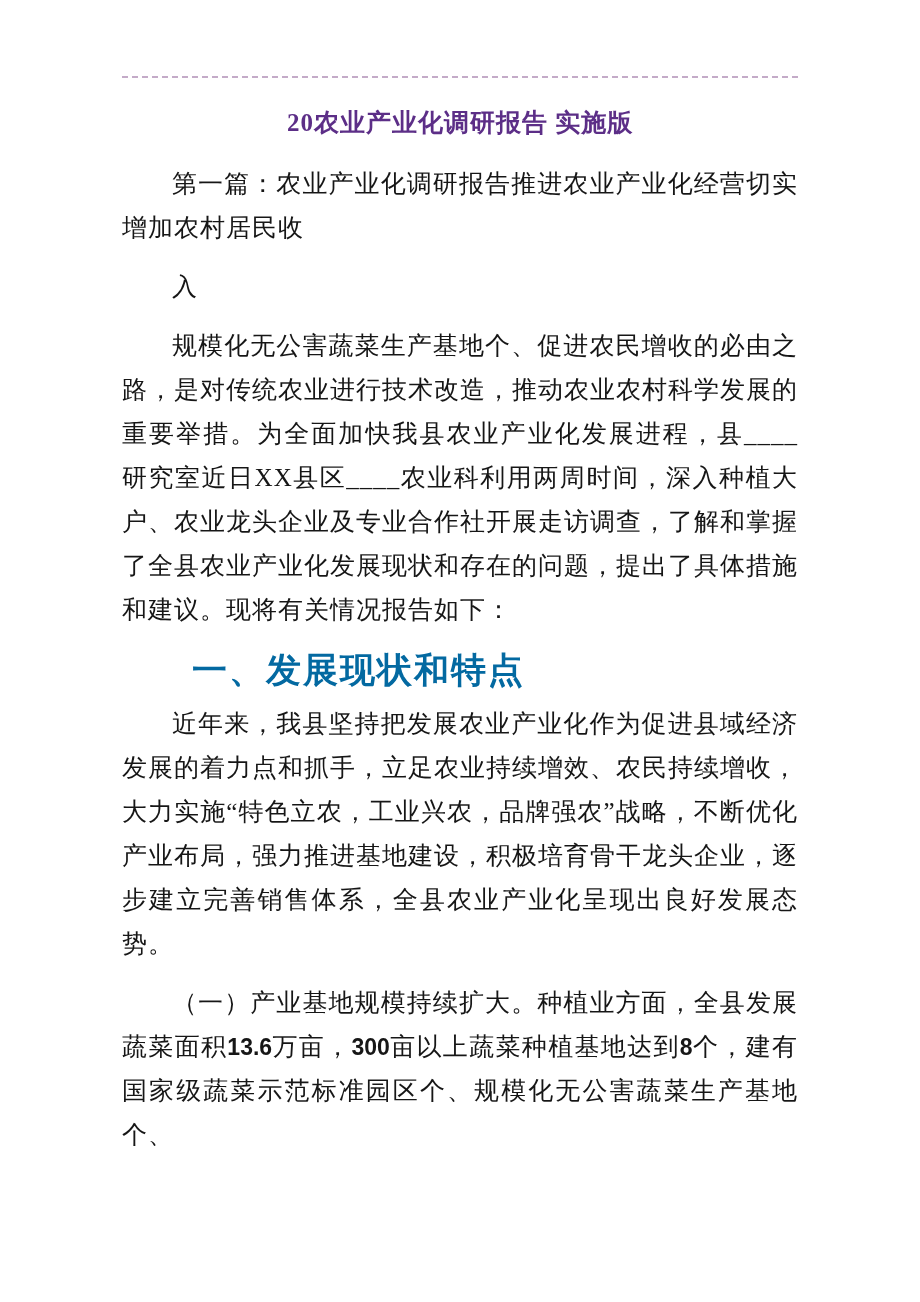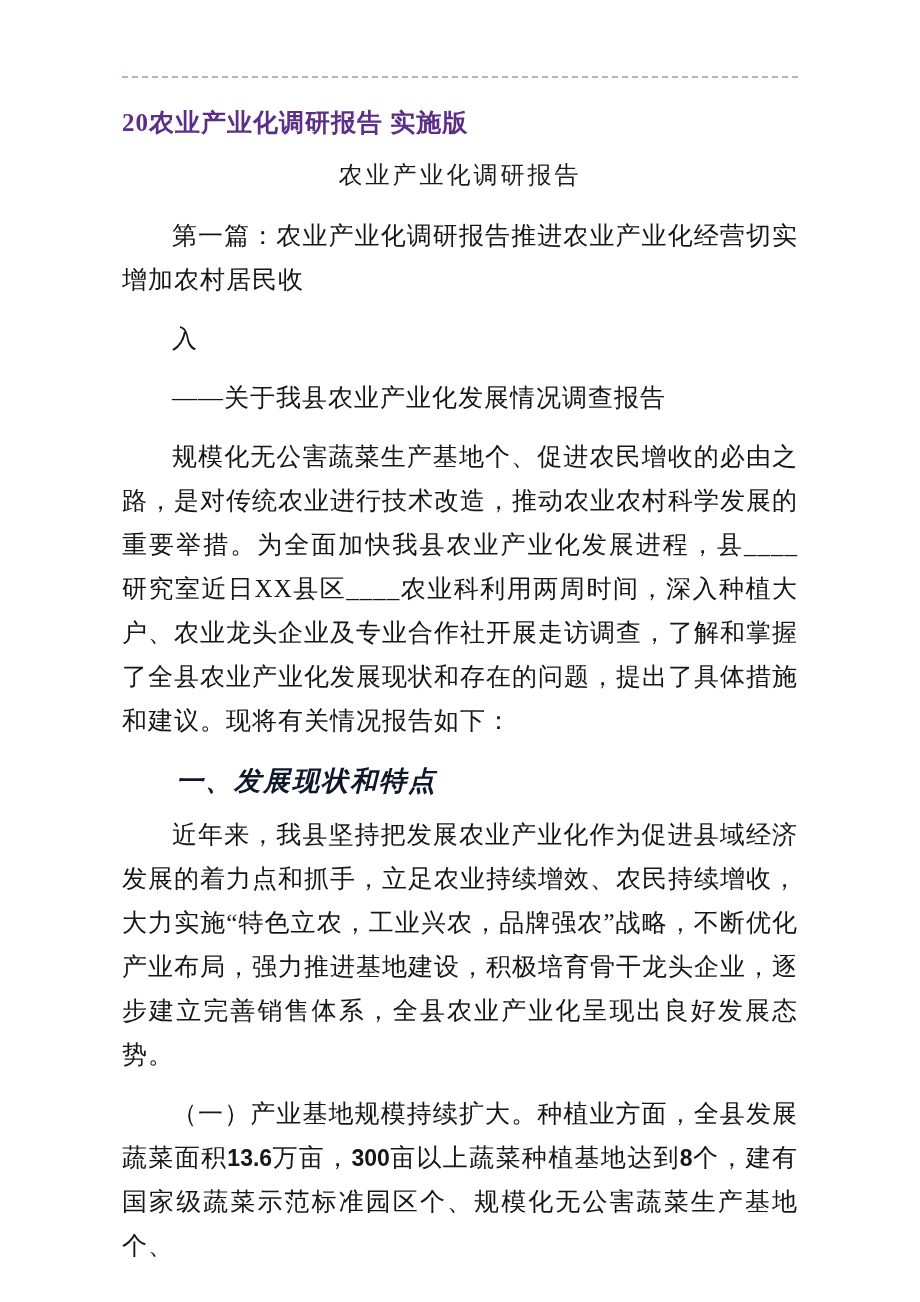--- a/index.html
+++ b/index.html
@@ -18,20 +18,21 @@
     box-sizing: border-box;
     padding: 0 122px;
   }
   .top-divider {
     height: 0;
     border-top: 2px dashed #c4abc8;
     margin-top: 76px;
   }
   .doc-title {
     margin: 28px 0 0 0;
+    text-align: center;
     font-size: 25px;
     font-weight: bold;
     color: #5c2e87;
     letter-spacing: 1px;
     line-height: 34px;
   }
   .doc-subtitle {
     margin: 18px 0 0 0;
     text-align: center;
     font-size: 24px;
@@ -48,53 +49,50 @@
     font-size: 25px;
     line-height: 44px;
     letter-spacing: 1px;
     text-align: justify;
     text-indent: 2em;
     color: #161616;
   }
   .section-heading {
     margin: 18px 0 12px 0;
     font-family: "Liberation Sans", "DejaVu Sans", sans-serif;
-    font-size: 27px;
+    font-size: 35px;
     font-weight: bold;
-    color: #0f172a;
+    color: #0369a1;
     text-indent: 2em;
     letter-spacing: 2px;
     line-height: 40px;
-    font-style: italic;
   }
   .num {
     font-family: "Liberation Sans", "DejaVu Sans", sans-serif;
     font-weight: bold;
     font-size: 0.92em;
     letter-spacing: 0;
   }
 </style>
 </head>
 <body>
 
 <div class="page">
 
   <div class="top-divider"></div>
 
   <h1 class="doc-title">20农业产业化调研报告 实施版</h1>
 
-  <h2 class="doc-subtitle">农业产业化调研报告</h2>
 
   <div class="content">
 
     <p class="body-para">第一篇：农业产业化调研报告推进农业产业化经营切实增加农村居民收</p>
 
     <p class="body-para">入</p>
 
-    <p class="body-para">——关于我县农业产业化发展情况调查报告</p>
 
     <p class="body-para">规模化无公害蔬菜生产基地个、促进农民增收的必由之路，是对传统农业进行技术改造，推动农业农村科学发展的重要举措。为全面加快我县农业产业化发展进程，县____研究室近日XX县区____农业科利用两周时间，深入种植大户、农业龙头企业及专业合作社开展走访调查，了解和掌握了全县农业产业化发展现状和存在的问题，提出了具体措施和建议。现将有关情况报告如下：</p>
 
     <h3 class="section-heading">一、发展现状和特点</h3>
 
     <p class="body-para">近年来，我县坚持把发展农业产业化作为促进县域经济发展的着力点和抓手，立足农业持续增效、农民持续增收，大力实施“特色立农，工业兴农，品牌强农”战略，不断优化产业布局，强力推进基地建设，积极培育骨干龙头企业，逐步建立完善销售体系，全县农业产业化呈现出良好发展态势。</p>
 
     <p class="body-para">（一）产业基地规模持续扩大。种植业方面，全县发展蔬菜面积<span class="num">13.6</span>万亩，<span class="num">300</span>亩以上蔬菜种植基地达到<span class="num">8</span>个，建有国家级蔬菜示范标准园区个、规模化无公害蔬菜生产基地个、</p>
 
   </div>

